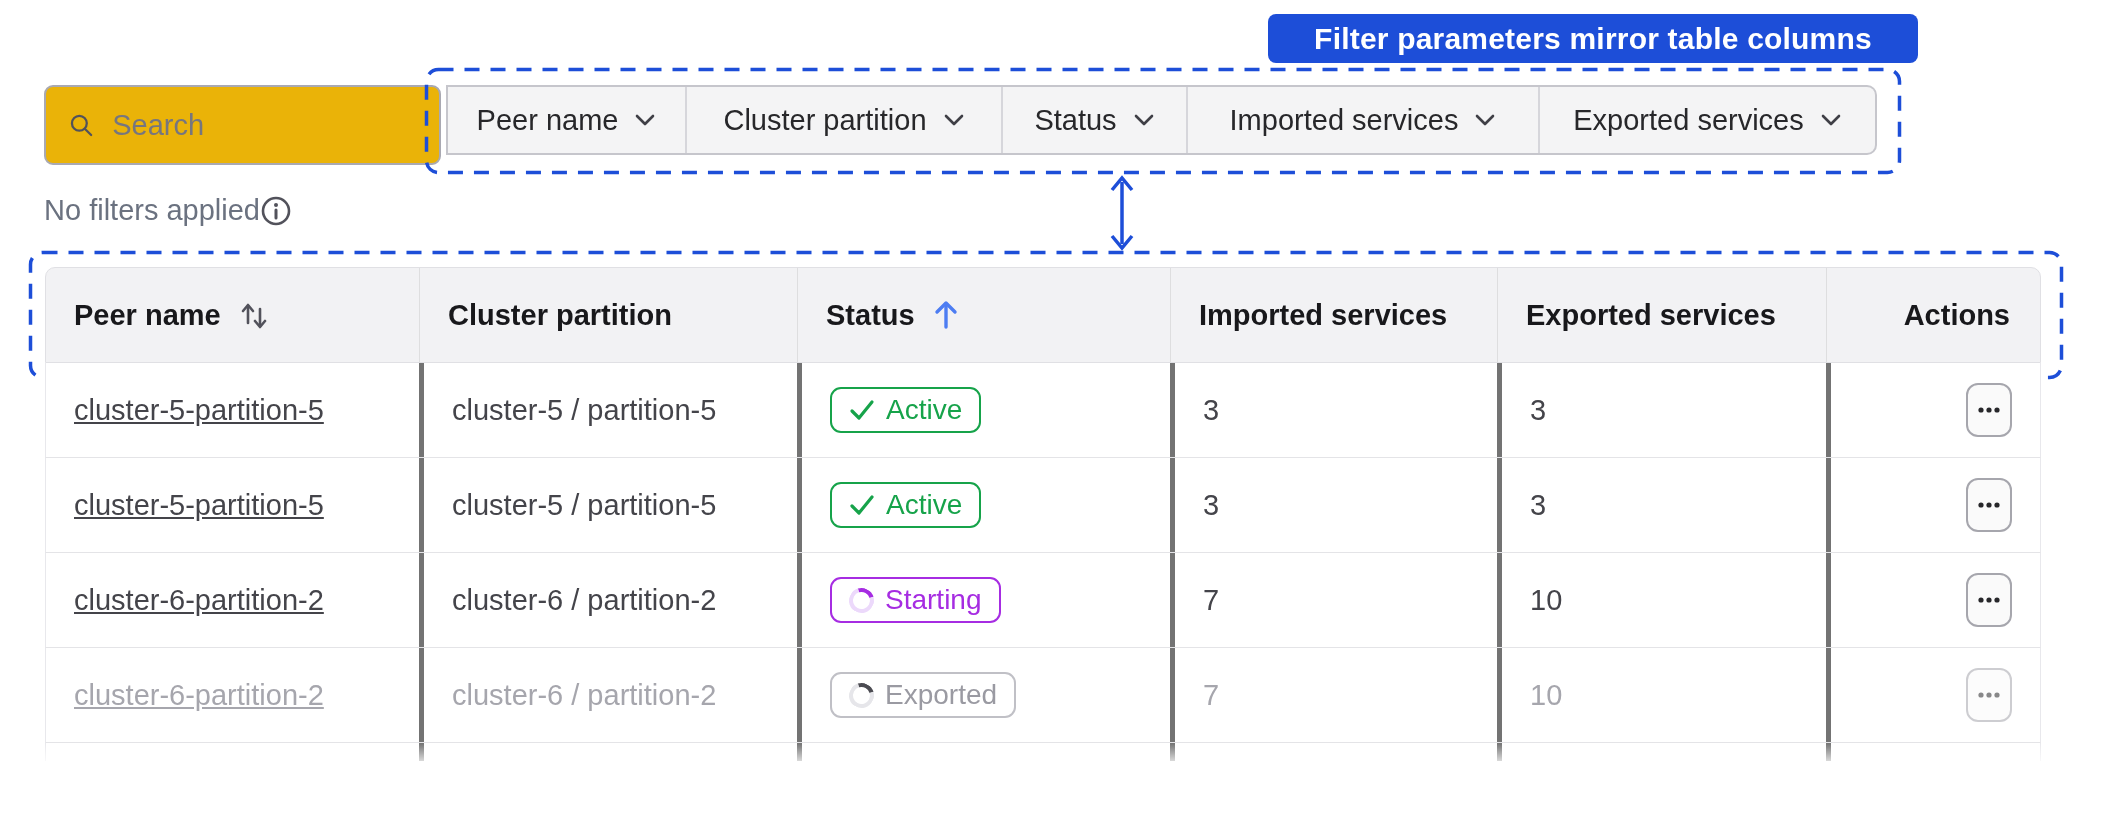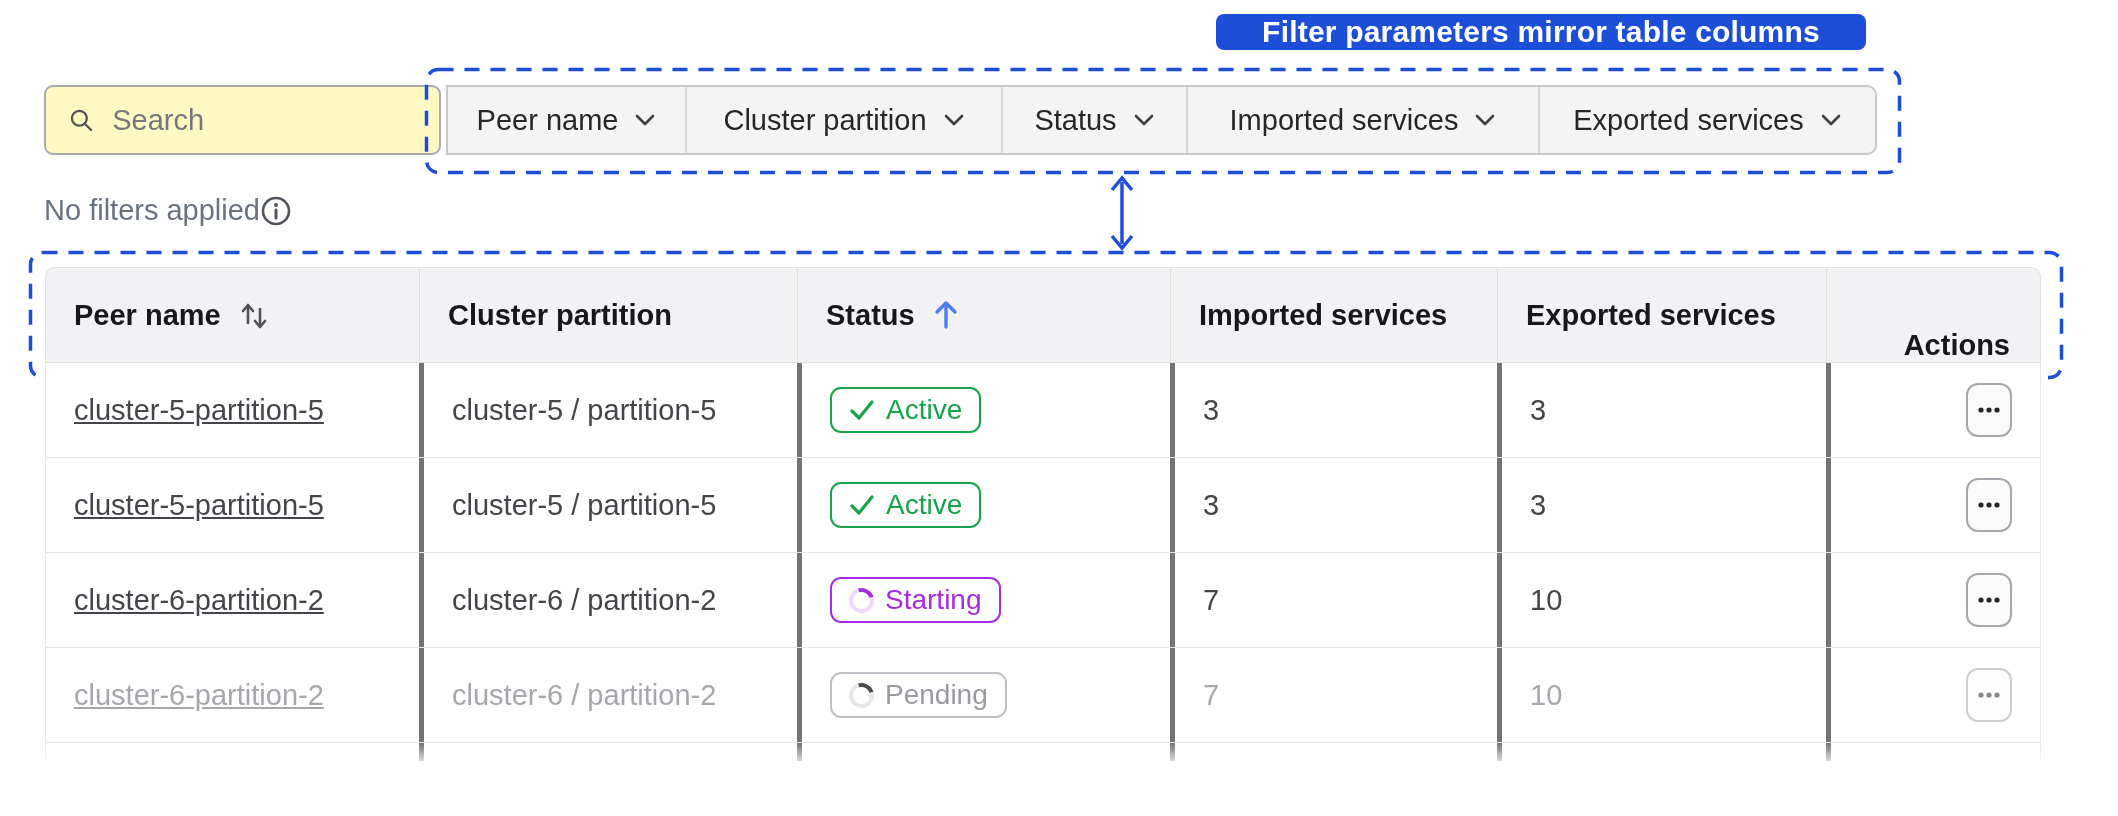--- a/index.html
+++ b/index.html
@@ -4,30 +4,30 @@
 <style>
   * { box-sizing: border-box; margin: 0; padding: 0; }
   html,body { background:#ffffff; }
   body {
     width:2118px; height:816px; position:relative; overflow:hidden;
     font-family:"Liberation Sans", sans-serif; color:#3f3f46;
   }
 
   
   .banner {
-    position:absolute; left:1216px; top:14px; width:650px; height:36px;
+    position:absolute; left:1268px; top:14px; width:650px; height:49px;
     background:#1d4ed8; color:#fff; border-radius:8px;
     display:flex; align-items:center; justify-content:center;
     font-size:30px; font-weight:700; letter-spacing:.2px;
   }
 
   
   .search-box {
-    position:absolute; left:44px; top:85px; width:397px; height:70px;
-    border:2px solid #a9a9b2; border-radius:9px; background:#fef9c3;
+    position:absolute; left:44px; top:85px; width:397px; height:80px;
+    border:2px solid #a9a9b2; border-radius:9px; background:#eab308;
     display:flex; align-items:center; gap:18px; padding:0 22px;
   }
   .search-box input {
     border:none; outline:none; font-size:29px; color:#3f3f46; width:100%;
     font-family:"Liberation Sans", sans-serif; background:transparent;
   }
   .search-box input::placeholder { color:#76767f; }
 
   .filter-group {
     position:absolute; left:446px; top:85px; height:70px;
@@ -66,21 +66,21 @@
   .thead {
     background:#f2f2f4; height:96px;
     border:1px solid #e0e0e4; border-radius:10px 10px 0 0;
   }
   .th {
     display:flex; align-items:center; gap:18px;
     padding-left:28px; font-size:29px; font-weight:700; color:#18181b;
     border-left:1px solid #dededf;
   }
   .th:first-child { border-left:none; }
-  .th.actions-th { justify-content:flex-end; padding-right:32px; padding-left:16px;align-items:flex-end; }
+  .th.actions-th { justify-content:flex-end; padding-right:32px; padding-left:16px; }
 
   .row {
     height:95px; background:#fff;
     border-left:1px solid #e8e8ec; border-right:1px solid #e8e8ec;
     border-bottom:1px solid #e4e4e7;
     font-size:29px; color:#44444a;
   }
   .td {
     display:flex; align-items:center; padding-left:28px;
     border-left:5px solid #737373; overflow:hidden;
@@ -330,21 +330,21 @@
     <div class="td">
           <span class="v-peer">cluster-6-partition-2</span>
         </div>
     <div class="td">
           <span class="v-partition">cluster-6 / partition-2</span>
         </div>
     <div class="td">
       <span class="badge pending">
 
         <span class="spinner"></span>
-        <span class="v-status">Pending</span>
+        <span class="v-status">Exported</span>
       </span>
     </div>
     <div class="td">
           <span class="v-imported">7</span>
         </div>
     <div class="td">
           <span class="v-exported">10</span>
         </div>
     <div class="td actions-td">
       <div class="action-btn">

